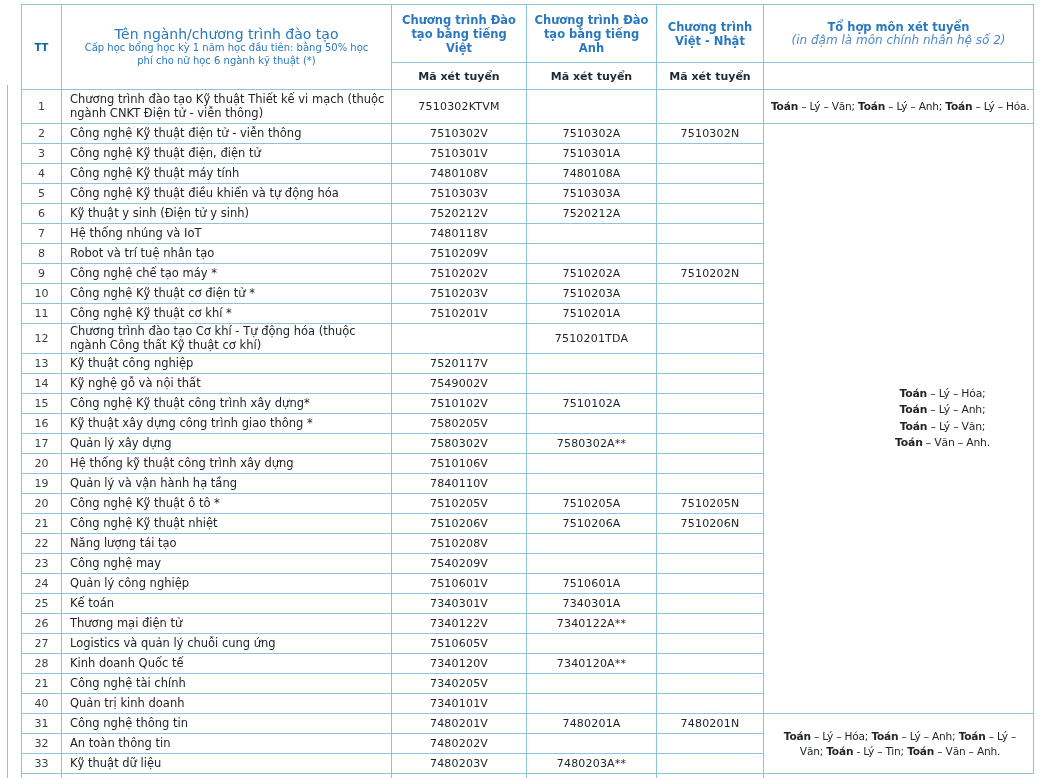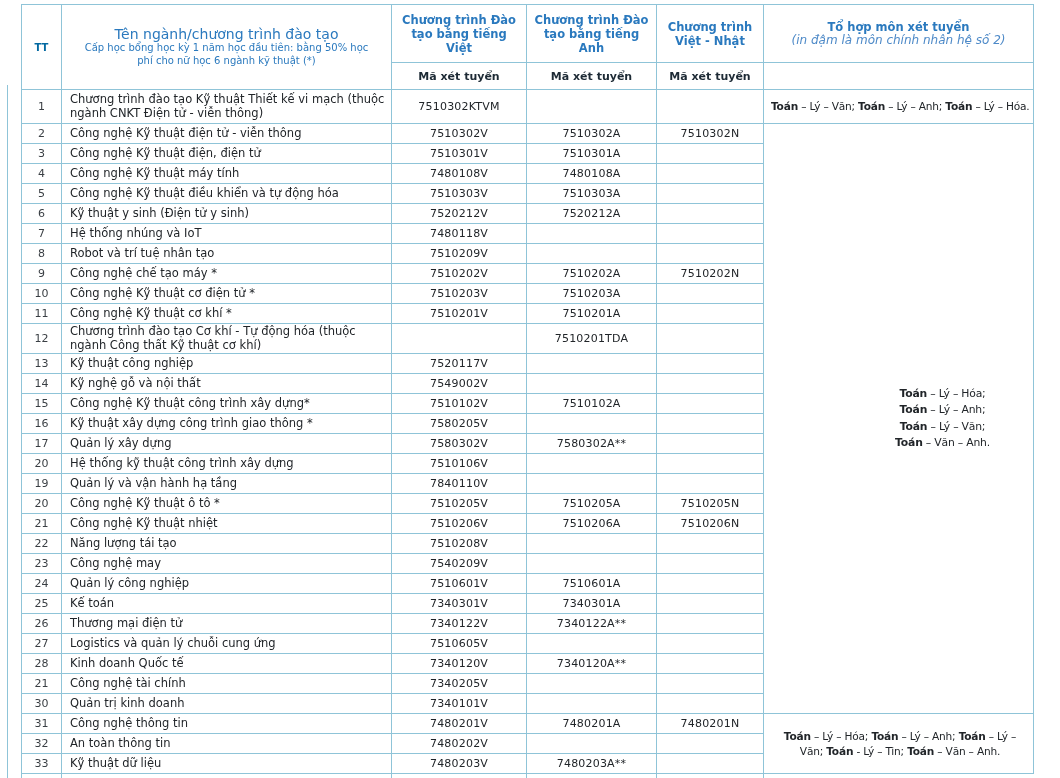--- a/index.html
+++ b/index.html
@@ -290,21 +290,21 @@
           <td class="code"></td>
         </tr>
         <tr>
           <td class="tt">21</td>
           <td class="name">Công nghệ tài chính</td>
           <td class="code">7340205V</td>
           <td class="code"></td>
           <td class="code"></td>
         </tr>
         <tr>
-          <td class="tt">30</td>
+          <td class="tt">40</td>
           <td class="name">Quản trị kinh doanh</td>
           <td class="code">7340101V</td>
           <td class="code"></td>
           <td class="code"></td>
         </tr>
         <tr>
           <td class="tt">31</td>
           <td class="name">Công nghệ thông tin</td>
           <td class="code">7480201V</td>
           <td class="code">7480201A</td>

